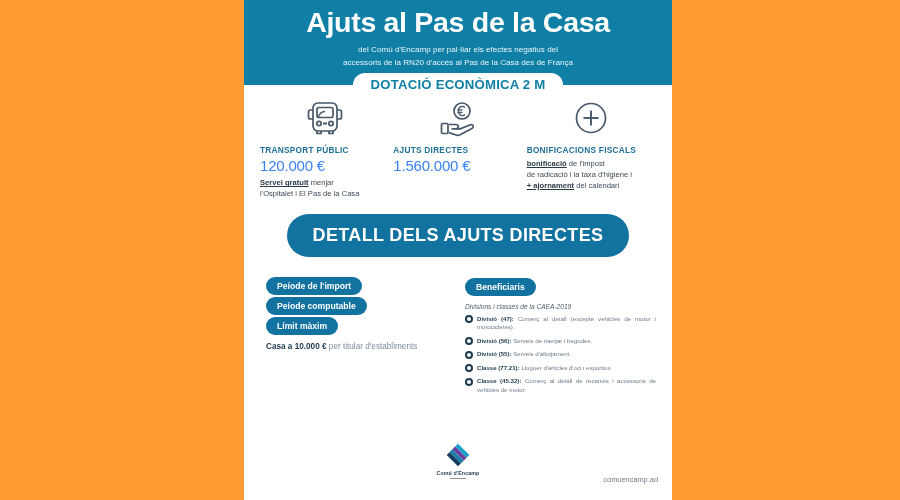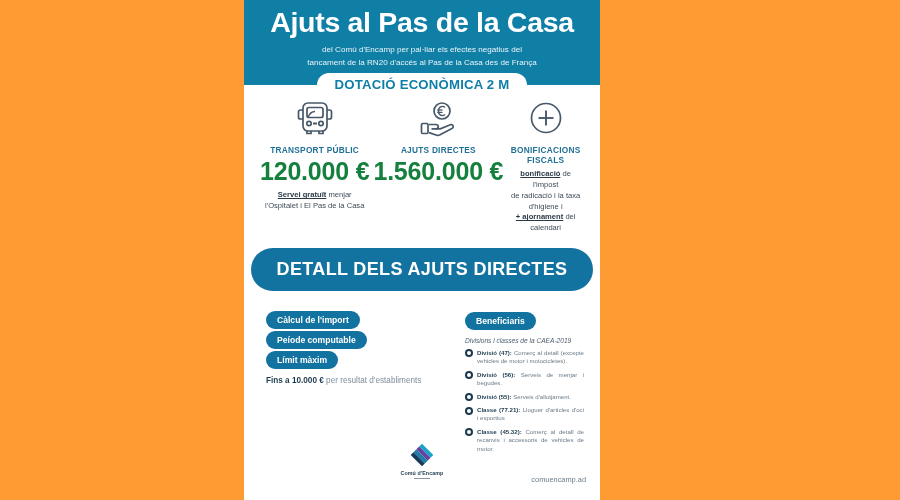--- a/index.html
+++ b/index.html
@@ -6,21 +6,21 @@
   html, body {
     width:900px; height:500px;
     font-family:"Liberation Sans", sans-serif;
     background:#ff9b33;
     overflow:hidden;
   }
   .stage { position:relative; width:900px; height:500px; }
 
   .poster {
     position:absolute; left:244px; top:0;
-    width:356px; height:500px;
+    width:428px; height:500px;
     background:#ffffff;
     overflow:hidden;
   }
 
   
   .header {
     background:#0f7fa6;
     padding:7px 14px 16px;
     text-align:center;
     position:relative;
@@ -54,33 +54,33 @@
     border-radius:13px;
   }
 
   
   .cols {
     display:flex;
     justify-content:space-between;
     padding:12px 14px 0;
     align-items:flex-start;
   }
-  .col { flex:1; text-align:center; padding:0 2px; }
+  .col { flex:1; text-align:left; padding:0 2px; }
   .col-icon { height:46px; display:flex; align-items:center; justify-content:center; }
   .col-label {
     color:#1f6f96;
     font-size:8.3px;
     font-weight:bold;
     letter-spacing:0.25px;
     margin-top:2px;
   }
   .col-amount {
-    color:#15803d;
-    font-size:25px;
-    font-weight:bold;
+    color:#3b82f6;
+    font-size:15px;
+    font-weight:normal;
     letter-spacing:-0.2px;
     margin-top:2px;
     white-space:nowrap;
   }
   .col-desc {
     color:#3c4a57;
     font-size:7.6px;
     line-height:1.42;
     margin-top:4px;
   }
@@ -206,21 +206,21 @@
 </head>
 <body>
 
 <div class="stage">
   <div class="poster">
 
     <div class="header">
       <div class="title">Ajuts al Pas de la Casa</div>
       <div class="subtitle">
         <div>del Comú d'Encamp per pal·liar els efectes negatius del</div>
-        <div>tancament de la RN20 d'accés al Pas de la Casa des de França</div>
+        <div>accessoris de la RN20 d'accés al Pas de la Casa des de França</div>
       </div>
     </div>
 
     <div class="badge-wrap">
       <div class="badge">DOTACIÓ ECONÒMICA 2 M</div>
     </div>
 
     <div class="cols">
 
       <div class="col">
@@ -282,31 +282,31 @@
 
     <div class="cta-wrap">
       <div class="cta">DETALL DELS AJUTS DIRECTES</div>
     </div>
 
     <div class="lower">
 
       <div class="lower-left">
 
         <div>
-          <div class="pill">Càlcul de l'import</div>
+          <div class="pill">Peíode de l'import</div>
         </div>
 
         <div>
           <div class="pill">Peíode computable</div>
         </div>
 
         <div>
           <div class="pill">Límit màxim</div>
           <div class="para">
-            <b>Fins a 10.000 €</b><span> per resultat d'establiments</span>
+            <b>Casa a 10.000 €</b><span> per titular d'establiments</span>
           </div>
         </div>
 
       </div>
 
       <div class="lower-right">
         <div class="pill">Beneficiaris</div>
         <div class="ben-note">Divisions i classes de la CAEA-2019</div>
         <ul class="ben-list">
           <li class="ben-item">

